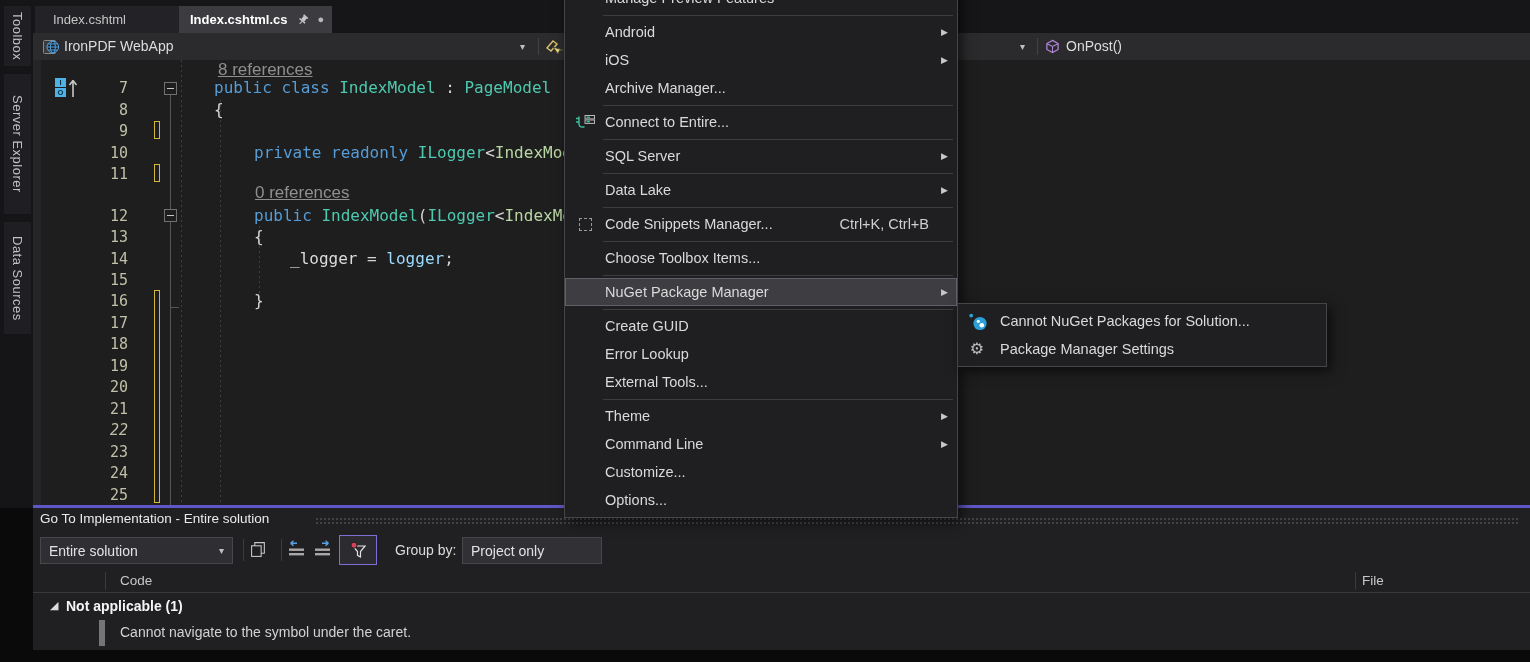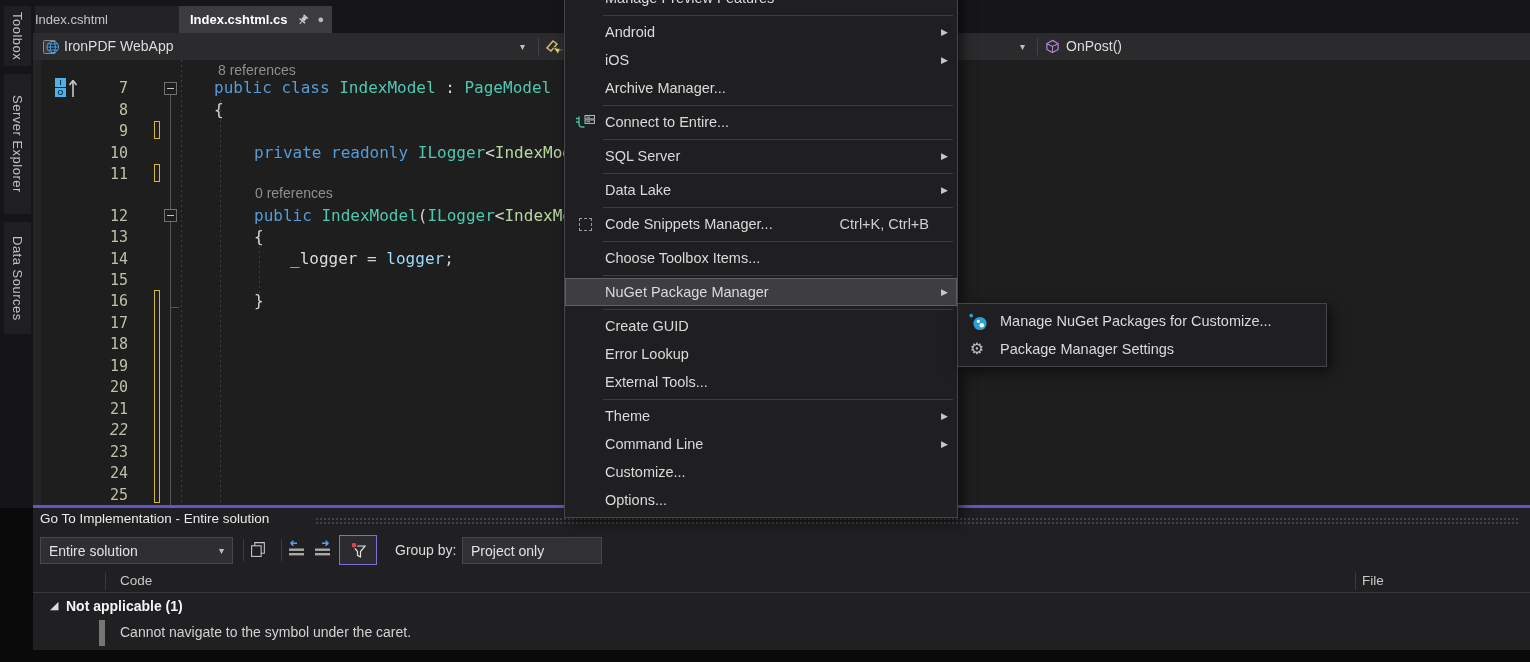--- a/index.html
+++ b/index.html
@@ -9,42 +9,42 @@
 
   
   #side{left:0;top:0;width:33px;height:508px;background:#151517;}
   .vtab{position:absolute;left:4px;width:27px;background:#1f1f23;color:#c2c2c2;
         font-size:13px;display:flex;align-items:center;justify-content:center;}
   .vtab span{writing-mode:vertical-rl;letter-spacing:.5px;}
 
   
   #tabrow{left:33px;top:0;width:1497px;height:33px;background:#161618;}
   .tab-inactive{position:absolute;left:2px;top:6px;width:144px;height:27px;background:#232327;
-        color:#c6c6c6;font-size:13px;display:flex;align-items:center;padding-left:0;box-sizing:border-box;}
+        color:#c6c6c6;font-size:13px;display:flex;align-items:center;padding-left:18px;box-sizing:border-box;}
   .tab-active{position:absolute;left:146px;top:6px;width:153px;height:27px;background:#3b3b40;
         color:#ffffff;font-weight:bold;font-size:13px;display:flex;align-items:center;
         padding-left:11px;gap:9px;box-sizing:border-box;}
   .mod-dot{font-size:11px;color:#b9b9b9;line-height:1;}
 
   
   #navbar{left:33px;top:33px;width:1497px;height:27px;background:#2b2b2d;}
   #navbar .lbl{position:absolute;top:0;height:27px;line-height:27px;font-size:14px;color:#dcdcdc;}
   .caret{position:absolute;top:0;height:27px;line-height:27px;font-size:10px;color:#c0c0c0;}
   .vsep{position:absolute;top:5px;height:17px;width:1px;background:#424246;}
 
   
   #editor{left:33px;top:60px;width:1497px;height:445px;background:#1e1e1e;overflow:hidden;}
   #editor .band{position:absolute;left:0;top:0;width:8px;height:445px;background:#252527;}
   .lnum{position:absolute;left:50px;width:45px;height:22px;line-height:22px;text-align:right;
         color:#c0c0a8;font-family:"DejaVu Sans Mono",monospace;font-size:15px;}
   .cline{position:absolute;height:22px;line-height:22px;white-space:pre;
         font-family:"DejaVu Sans Mono",monospace;font-size:16px;color:#d4d4d4;}
   .ind0{left:181px;} .ind1{left:221px;} .ind2{left:257px;}
   .kw{color:#569cd6;} .ty{color:#4ec9b0;} .tp{color:#b8d7a3;} .fd{color:#dcdcdc;} .pm{color:#9cdcfe;} .pl{color:#d4d4d4;}
-  .codelens{position:absolute;color:#8f8f8f;font-size:14px;height:16px;line-height:16px;}
+  .codelens{position:absolute;color:#8f8f8f;font-size:17px;height:16px;line-height:16px;text-decoration:underline;}
   .fold{position:absolute;left:131px;width:13px;height:13px;border:1px solid #707070;
         background:#1e1e1e;box-sizing:border-box;}
   .fold::after{content:"";position:absolute;left:2px;right:2px;top:5px;height:1px;background:#c4c4c4;}
   .vline{position:absolute;width:1px;background:#555;}
   .dguide{position:absolute;width:1px;background-image:repeating-linear-gradient(#3e3e3e 0 2px,transparent 2px 5px);}
   .chbar{position:absolute;left:121px;width:6px;border:1px solid #d2b93e;box-sizing:border-box;background:transparent;}
   .io-icon{position:absolute;left:22px;top:18px;display:flex;align-items:flex-start;}
   .io-col{display:flex;flex-direction:column;}
   .io-sq{width:11px;height:9px;background:#4db3e6;color:#0d2f40;font-size:7.5px;font-weight:bold;
         display:flex;align-items:center;justify-content:center;margin-bottom:1px;}
@@ -359,21 +359,21 @@
   <div class="menu" id="submenu">
     <div class="mi" style="padding-left:42px;">
       <span class="mic" style="left:8px;">
         <svg width="19" height="19" viewBox="0 0 19 19">
           <circle cx="12" cy="11.5" r="6.6" fill="#2a9fd8"></circle>
           <circle cx="10.3" cy="9.3" r="1.6" fill="#ffffff"></circle>
           <circle cx="13.8" cy="13.2" r="2.3" fill="#ffffff"></circle>
           <circle cx="3.2" cy="3.6" r="1.9" fill="#2a9fd8"></circle>
         </svg>
       </span>
-      <span>Manage NuGet Packages for Customize...</span>
+      <span>Cannot NuGet Packages for Solution...</span>
     </div>
     <div class="mi" style="padding-left:42px;">
       <span class="mic" style="left:8px;">
           <span class="gear">⚙</span>
         </span>
       <span>Package Manager Settings</span>
     </div>
   </div>
 
 </div>

